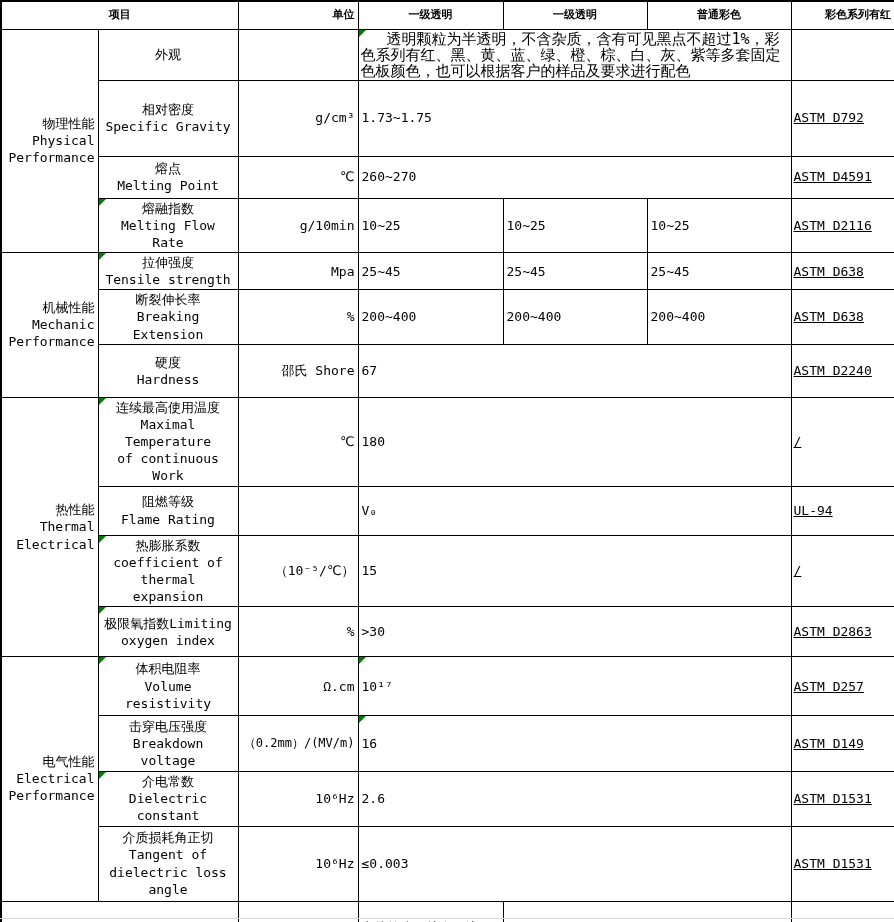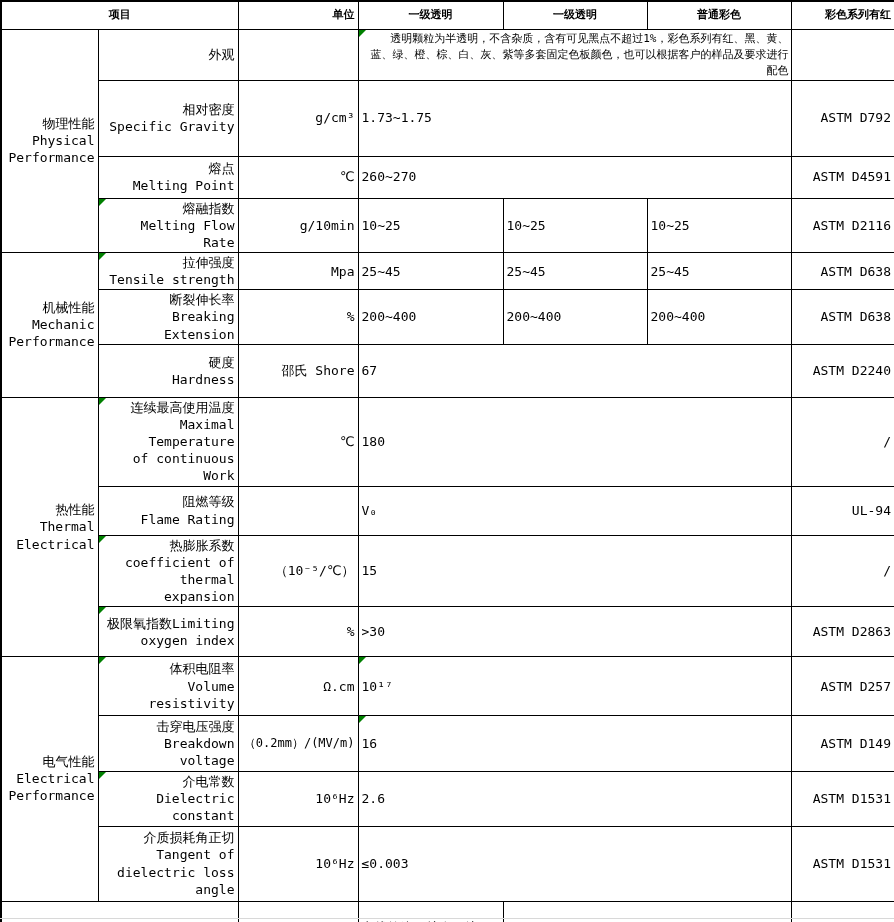--- a/index.html
+++ b/index.html
@@ -25,30 +25,30 @@
     white-space: pre-line;
     overflow: hidden;
     position: relative;
     line-height: 1.32;
     font-weight: normal;
   }
   th { font-weight: bold; font-size: 11px; white-space: nowrap; }
   .c { text-align: center; }
   .l { text-align: right; }
   .grp { text-align: right; }
-  .item { text-align: right; }
+  .item { text-align: center; }
   .unit { text-align: right; }
   .val { text-align: left; }
-  .method { text-align: right; padding-left: 2px; }
+  .method { text-align: left; padding-left: 2px; text-decoration: underline; }
   .appearance {
-    text-align: right;
+    text-align: left;
     white-space: normal;
     text-indent: 26px;
     line-height: 16px;
-    font-size: 11px;
+    font-size: 15px;
     padding: 1px 2px;
   }
   .small { font-size: 12px; }
   .tight { font-size: 12px; padding: 1px 1px; }
   .mk {
     position: absolute;
     top: 0; left: 0;
     width: 0; height: 0;
     border-top: 7px solid #008000;
     border-right: 7px solid transparent;

